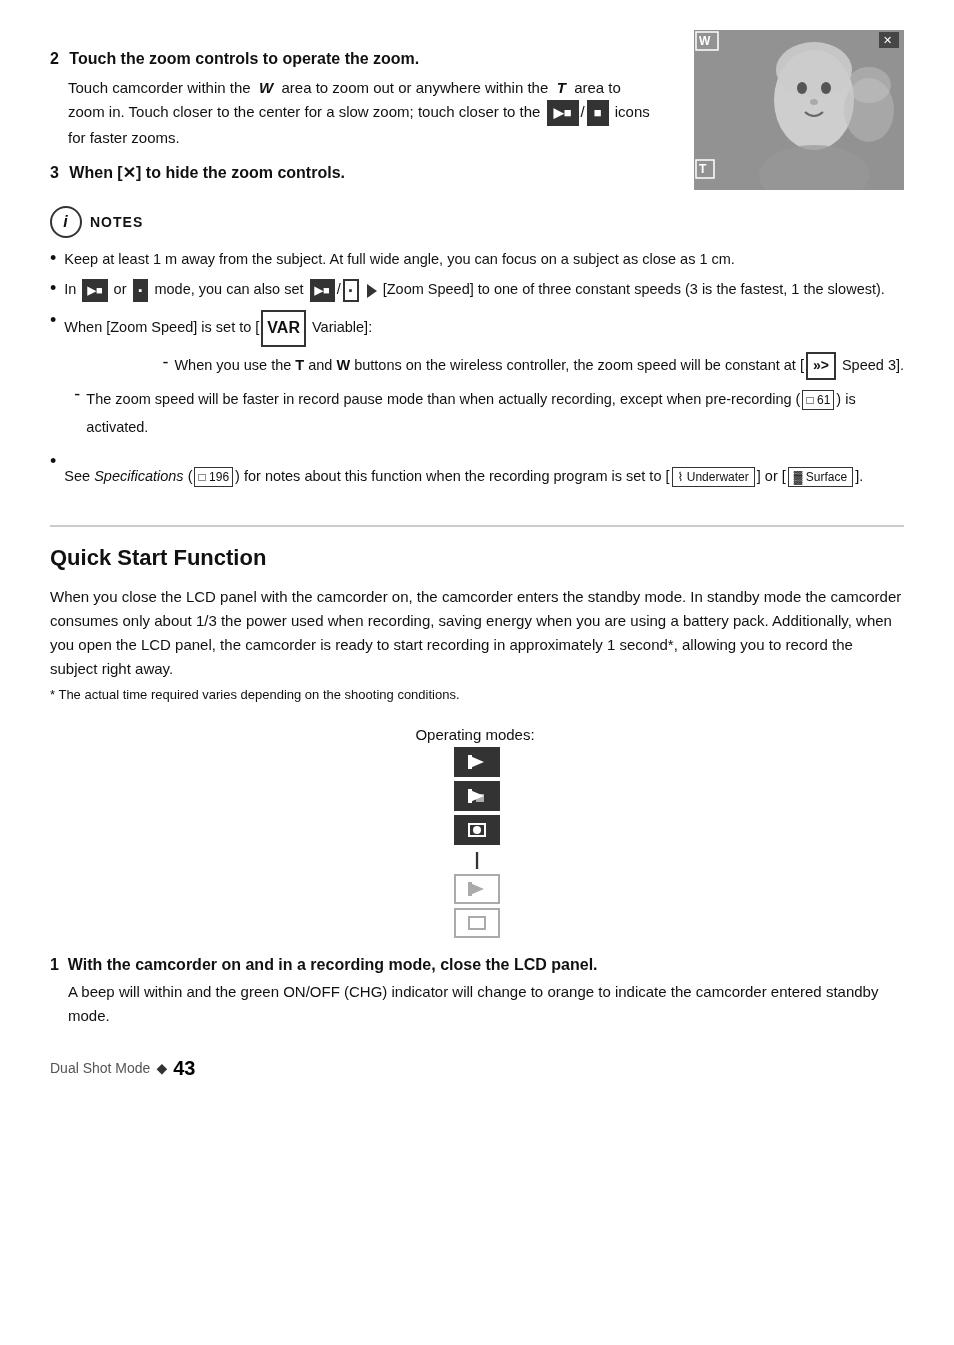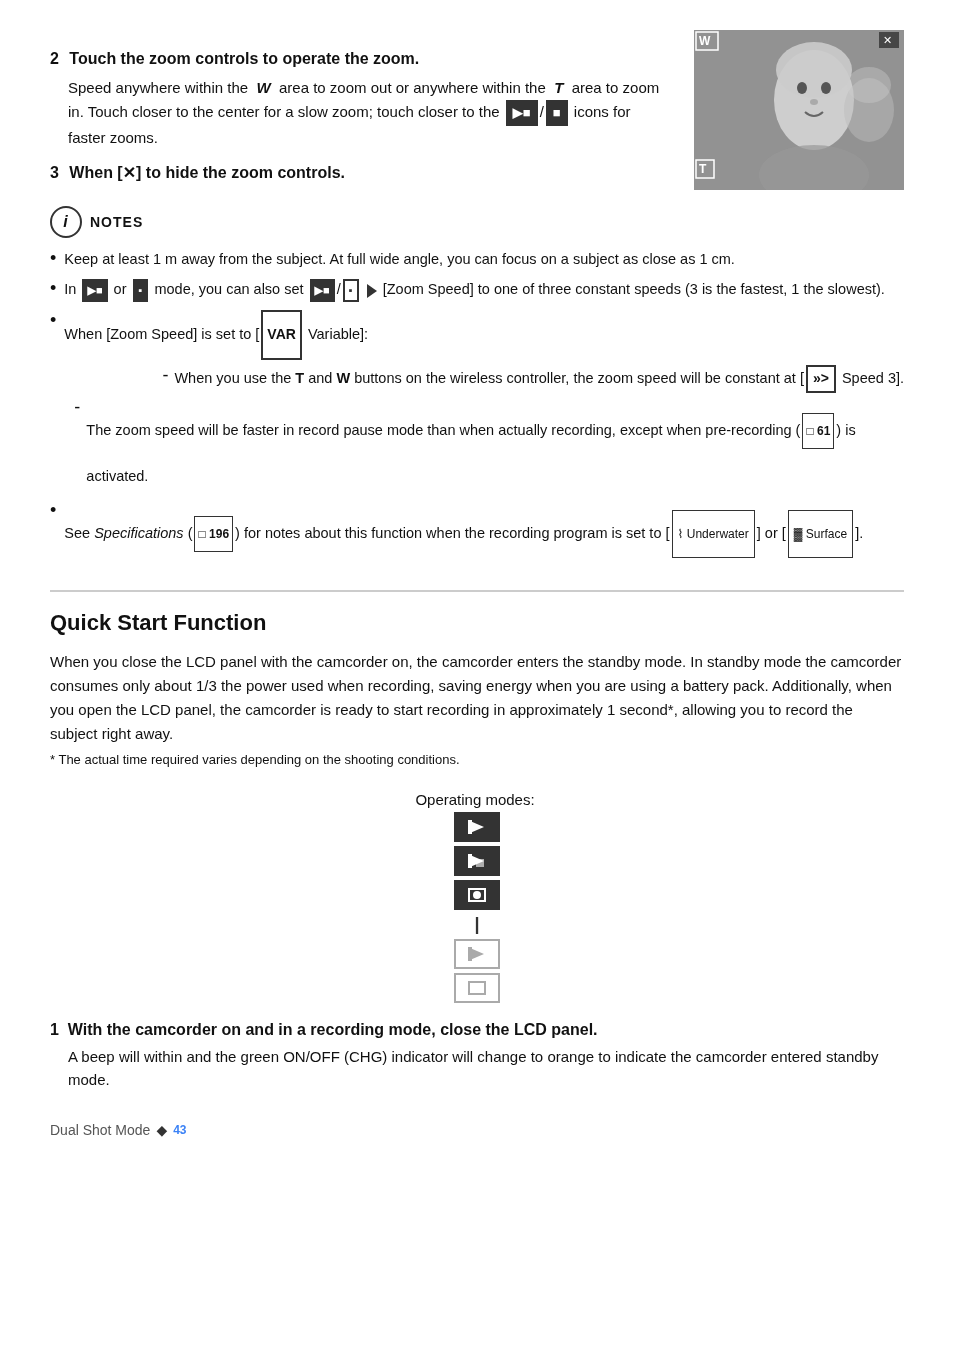--- a/index.html
+++ b/index.html
@@ -149,22 +149,22 @@
       vertical-align: middle;
       margin: 0 2px;
     }
 
     
     .var-box {
       display: inline-flex;
       align-items: center;
       justify-content: center;
       border: 2px solid #333;
-      padding: 12px 4px;
-      font-size: 14px;
+      padding: 4px 4px;
+      font-size: 16px;
       font-weight: bold;
       vertical-align: middle;
       margin: 0 2px;
     }
     
     .speed-box {
       display: inline-flex;
       align-items: center;
       justify-content: center;
       border: 2px solid #333;
@@ -176,25 +176,24 @@
     .speed-symbol {
       font-size: 14px;
       font-weight: bold;
     }
     
     .page-ref {
       display: inline-flex;
       align-items: center;
       justify-content: center;
       border: 1.5px solid #333;
-      padding: 8px 3px;
+      padding: 0 3px;
       font-size: 12px;
       vertical-align: middle;
-      margin: 16px 2px;
-      font-weight: bold;
+      margin: 6px 2px;
     }
 
     
     hr.section-divider {
       border: none;
       border-top: 2px solid #ccc;
       margin: 22px 0 18px 0;
     }
 
     
@@ -273,39 +272,39 @@
       margin-top: 30px;
       font-size: 14px;
       color: #555;
     }
     .page-footer .bullet {
       color: #333;
       margin: 0 6px;
     }
     .page-footer .page-num {
       font-weight: bold;
-      font-size: 12px;
-      color: #3b82f6;
+      font-size: 20px;
+      color: #000000;
     }
 
     
     .spec-link {
       font-style: italic;
     }
 
     
     .mode-icon {
       display: inline-flex;
       align-items: center;
       justify-content: center;
       border: 1.5px solid #333;
-      padding: 14px 5px;
+      padding: 0 5px;
       font-size: 12px;
       vertical-align: middle;
-      margin: 2px 2px;
+      margin: 16px 2px;
     }
 
     
     .face-silhouette {
       width: 100%;
       height: 100%;
       display: flex;
       align-items: center;
       justify-content: center;
       background: linear-gradient(180deg, #bbb 0%, #999 50%, #777 100%);
@@ -316,21 +315,21 @@
 
 <div>
 
   <div class="top-section">
     <div class="top-text">
       <div class="step-header">
         <span class="step-num">2</span>
         <span>Touch the zoom controls to operate the zoom.</span>
       </div>
       <div class="step-body">
-        <span>Speed anywhere within the</span>
+        <span>Touch camcorder within the</span>
         <span class="icon-w">&nbsp;<strong>W</strong>&nbsp;</span>
         <span>area to zoom out or anywhere within the</span>
         <span class="icon-t">&nbsp;<strong>T</strong>&nbsp;</span>
         <span>area to zoom in. Touch closer to the center  for a slow zoom; touch closer to the</span>
         <span class="icon-box">▶■</span>/<span class="icon-box">■</span>
         <span>icons for faster zooms.</span>
       </div>
 
       <div class="step-header">
         <span class="step-num">3</span>

